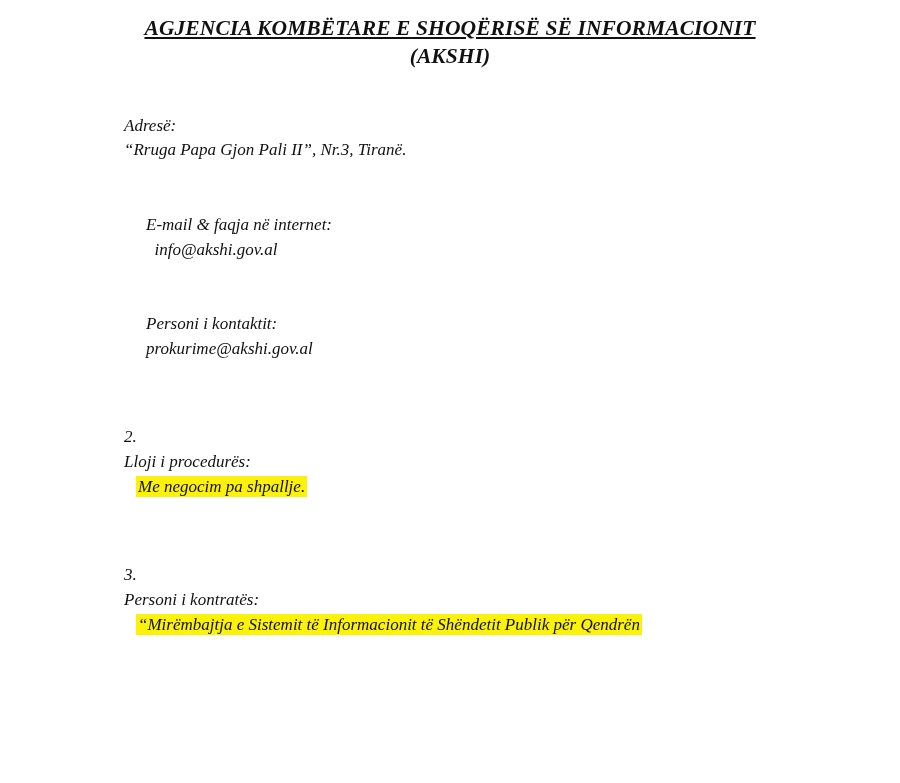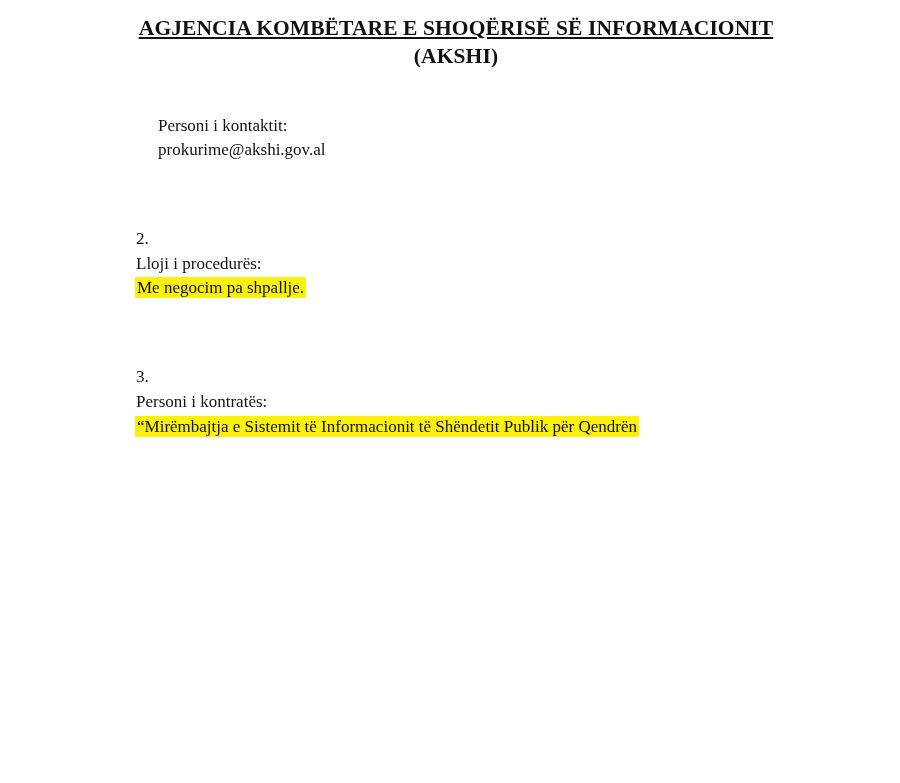--- a/index.html
+++ b/index.html
@@ -12,21 +12,22 @@
     height: 783px;
     font-family: "Liberation Serif", serif;
     color: #111111;
     overflow: hidden;
   }
   .page {
     position: relative;
     width: 900px;
     height: 639px;
     box-sizing: border-box;
-    padding: 14px 30px 0 42px;
+    padding: 14px 30px 0 30px;
+    font-style: italic;
   }
   .doc-title {
     text-align: center;
     font-weight: bold;
     font-size: 21.5px;
     line-height: 1.32;
     letter-spacing: 0.1px;
   }
   .doc-title .line1 {
     text-decoration: underline;
@@ -46,38 +47,47 @@
     margin-bottom: 14px;
   }
   .ln {
     white-space: pre-wrap;
   }
   .ind1 { padding-left: 22px; }
   .hl {
     background: #fbf10a;
     box-shadow: 0 0 0 1px #fbf10a;
     padding: 0 1px;
+    margin-left: 13px;
   }
   .num {
     display: inline-block;
   }
 </style>
 </head>
 <body>
 
 <div class="page">
 
   <div class="doc-title">
     <span class="line1">AGJENCIA KOMBËTARE E SHOQËRISË SË INFORMACIONIT</span>
     <span class="line2">(AKSHI)</span>
   </div>
 
   <div class="body-wrap">
 
     <div class="blk">
+      <div class="ln">
+        <span>Adresë:</span>
+        <span>“Rruga Papa Gjon Pali II”, Nr.3, Tiranë.</span>
+      </div>
+      <div class="ln ind1">
+        <span>E-mail &amp; faqja në internet:</span>
+        &nbsp;&nbsp;<span>info@akshi.gov.al</span>
+      </div>
       <div class="ln ind1">
         <span>Personi i kontaktit:</span>
         <span>prokurime@akshi.gov.al</span>
       </div>
     </div>
 
     <div class="blk">
       <div class="ln">
         <span>2.</span>
         <span>Lloji i procedurës:</span>

